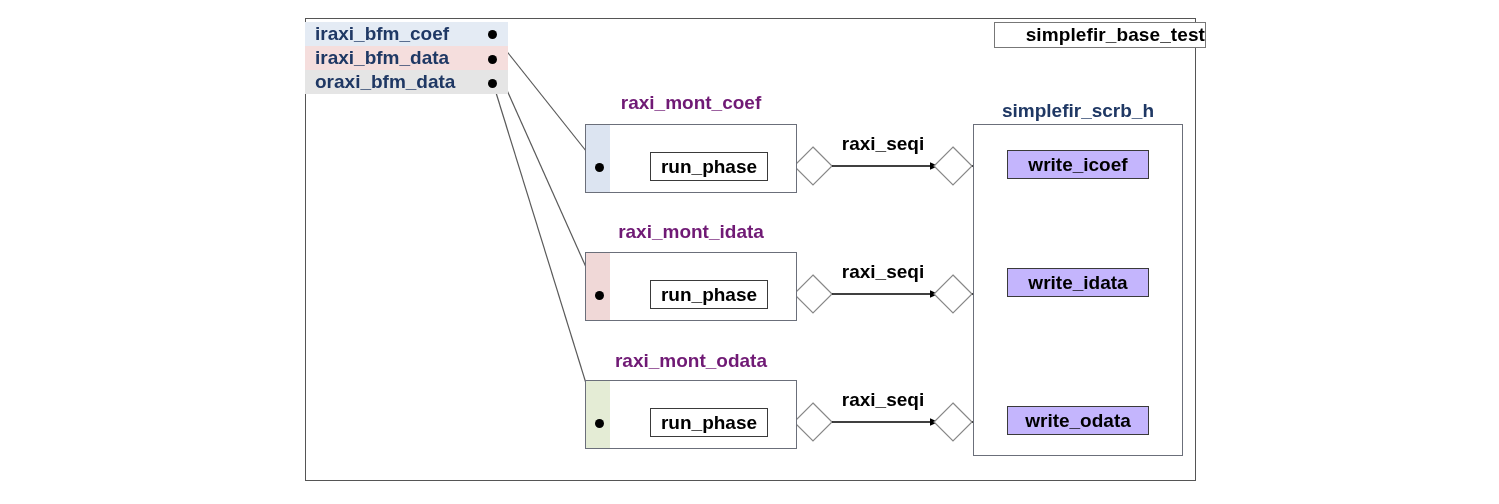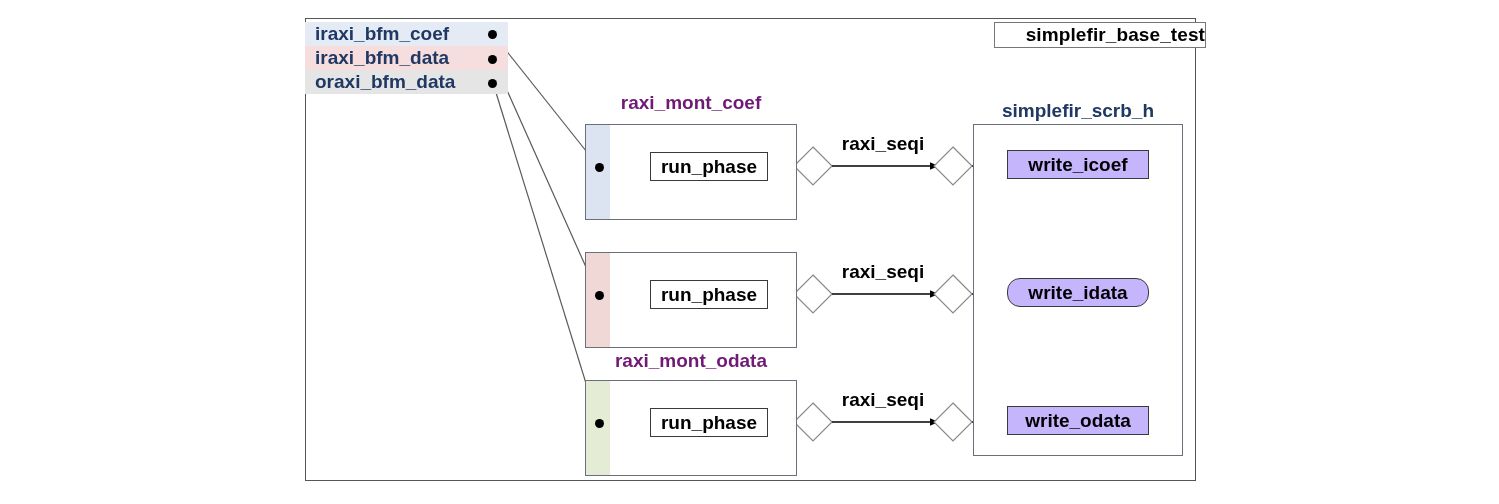--- a/index.html
+++ b/index.html
@@ -67,21 +67,21 @@
   
   .mon-title {
     font-size: 19px;
     color: #701a75;
     text-align: center;
     white-space: nowrap;
   }
   .mon-box {
     left: 585px;
     width: 212px;
-    height: 96px;
+    height: 69px;
     border: 1.5px solid #6b6f7a;
     box-sizing: border-box;
     background: #ffffff;
   }
   .mon-strip {
     position: absolute;
     left: 0; top: 0;
     width: 24px;
     height: 100%;
   }
@@ -218,20 +218,23 @@
     <div class="mon-strip" style="background:#dce4f1;"></div>
     <div class="mon-dot" style="left:9px; top:38px;"></div>
     <div class="phase-box" style="left:64px; top:27px;">
       <span>run_phase</span>
     </div>
   </div>
   <div class="abs seqi-label" style="left:835px; top:133px; width:96px;">
     <span>raxi_seqi</span>
   </div>
 
+  <div class="abs mon-title" style="left:585px; top:221px; width:212px;">
+    <span>raxi_mont_idata</span>
+  </div>
   <div class="abs mon-box" style="top:252px;">
     <div class="mon-strip" style="background:#f0d8d7;"></div>
     <div class="mon-dot" style="left:9px; top:38px;"></div>
     <div class="phase-box" style="left:64px; top:27px;">
       <span>run_phase</span>
     </div>
   </div>
   <div class="abs seqi-label" style="left:835px; top:261px; width:96px;">
     <span>raxi_seqi</span>
   </div>
@@ -251,20 +254,20 @@
   </div>
 
   <div class="abs scrb-title" style="top:92px;">
     <span>simplefir_scrb_h</span>
   </div>
   <div class="abs scrb-box"></div>
 
   <div class="abs write-box" style="top:150px;">
     <span>write_icoef</span>
   </div>
-  <div class="abs write-box" style="top:278px;border-radius:13px;">
+  <div class="abs write-box" style="top:268px;">
     <span>write_idata</span>
   </div>
   <div class="abs write-box" style="top:406px;">
     <span>write_odata</span>
   </div>
 
 </div>
 
 </body></html>

